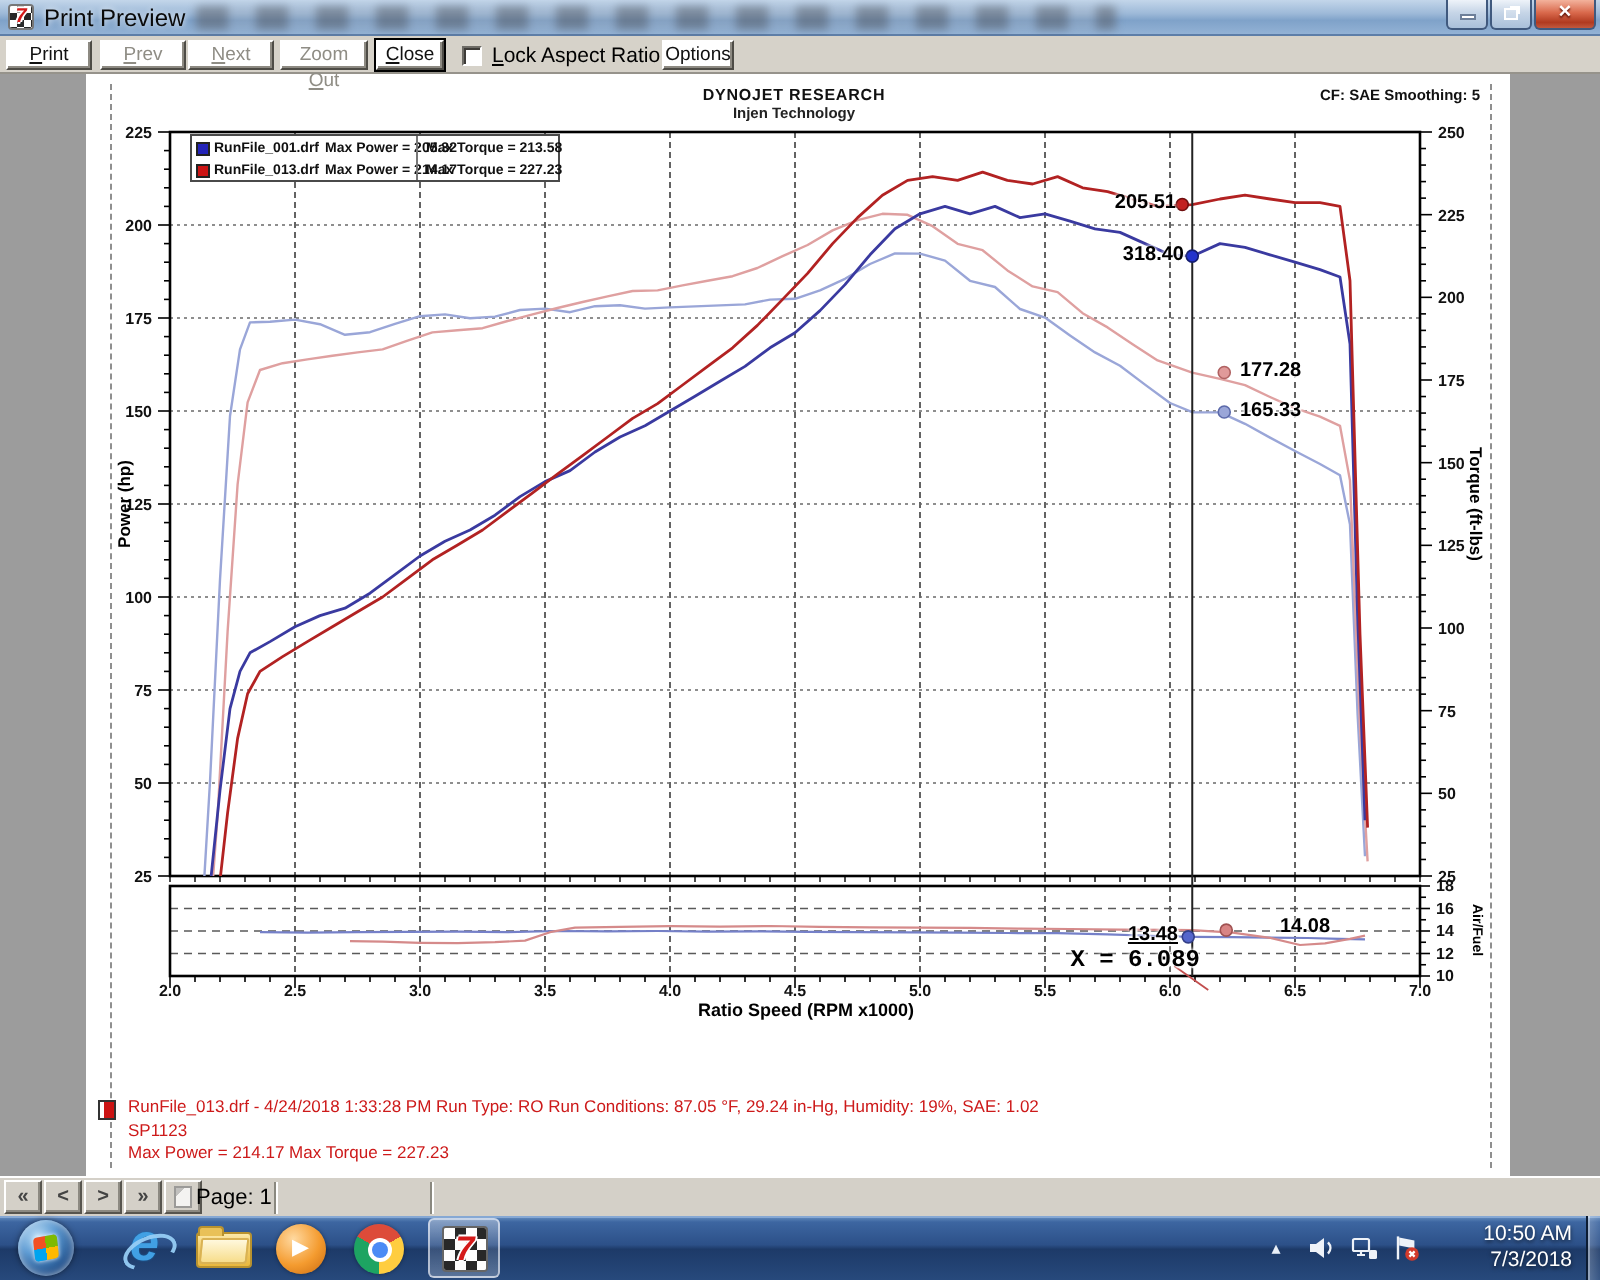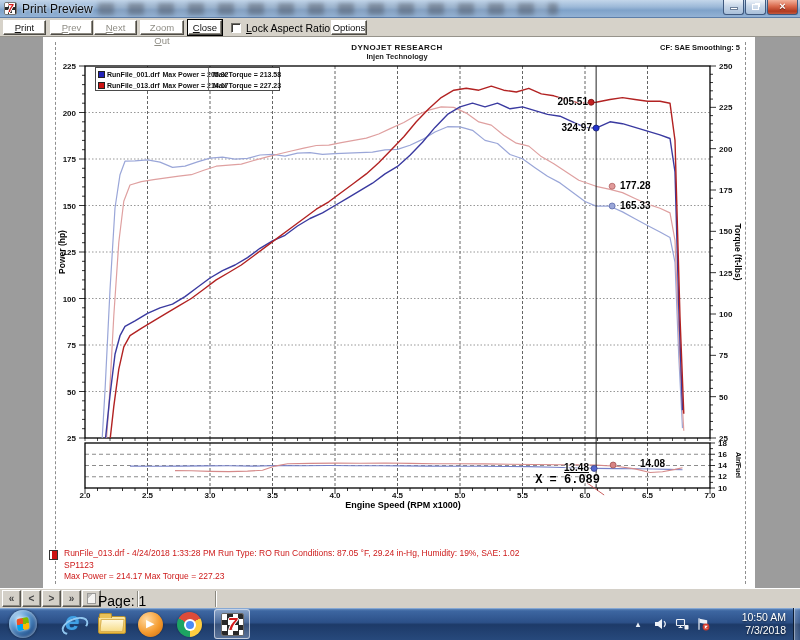--- a/index.html
+++ b/index.html
@@ -98,21 +98,21 @@
   
   .statusbar { position:absolute; left:0; top:588px; width:800px; height:20px; background:#d4d0c8;
     border-top:1px solid #fff; z-index:20; }
   .sb-btn { position:absolute; top:1px; width:19px; height:17px; background:#d4d0c8; text-align:center;
     font-size:10px; font-weight:bold; color:#444; line-height:15px;
     border-top:1px solid #fff; border-left:1px solid #fff;
     border-right:1px solid #57554f; border-bottom:1px solid #57554f;
     box-shadow:inset -1px -1px 0 #8d8a82; }
   .sb-doc { width:9px; height:11px; margin:2px auto 0; background:#fff; border:1px solid #888;
     opacity:.75; background:linear-gradient(135deg,#bbb 0 3px,#fff 3px); }
-  .sb-text { position:absolute; left:98px; top:4px; font-size:14px; color:#000; }
+  .sb-text { position:absolute; left:98px; top:4px; font-size:11px; color:#000; }
   .sb-sep { position:absolute; top:2px; height:16px; width:2px;
     border-left:1px solid #8a887f; border-right:1px solid #fff; }
 
   
   .taskbar { position:absolute; left:0; top:608px; width:800px; height:32px;
     background:linear-gradient(180deg,#6b93c4 0,#3d66a1 3px,#2c5088 45%,#1d3a68 52%,#27497c 100%);
     box-shadow:inset 0 1px 0 #86a8d4; z-index:30; }
   .orb { position:absolute; left:9px; top:2px; width:28px; height:28px; border-radius:50%;
     background:radial-gradient(circle at 35% 30%, #bfe0f7 0%, #5d9bd3 35%, #1f4f8b 70%, #0f2e55 100%);
     box-shadow:inset 0 0 4px rgba(255,255,255,.7), 0 0 3px rgba(0,0,0,.5); }
@@ -506,24 +506,24 @@
         <span class="legend-swatch" style="background-color: rgb(204, 20, 20);"></span>
         <span class="lg-file">RunFile_013.drf</span>
         <span>Max Power = 214.17</span>
         <span class="legend-col2">Max Torque = 227.23</span>
       </div>
     </div>
 
     <div class="yl-left">Power (hp)</div>
     <div class="yl-right">Torque (ft-lbs)</div>
     <div class="af-label">Air/Fuel</div>
-    <div class="xlabel">Engine Speed (RPM x1000)</div>
+    <div class="xlabel">Ratio Speed (RPM x1000)</div>
 
     <span class="pl" id="pl0">205.51</span>
-    <span class="pl" id="pl1">324.97</span>
+    <span class="pl" id="pl1">318.40</span>
     <span class="pl" id="pl2">177.28</span>
     <span class="pl" id="pl3">165.33</span>
     <span class="pl" id="pl4">13.48</span>
     <span class="pl" id="pl5">14.08</span>
     <span class="pl" id="plx">X = 6.089</span>
 
     <div class="runinfo ri-2">
       <span class="swatch" style="background-color: rgb(204, 20, 20);"></span>
       <div class="lines">
         <div>RunFile_013.drf - 4/24/2018 1:33:28 PM  Run Type: RO  Run Conditions: 87.05 °F, 29.24 in-Hg,  Humidity:  19%, SAE: 1.02</div>

